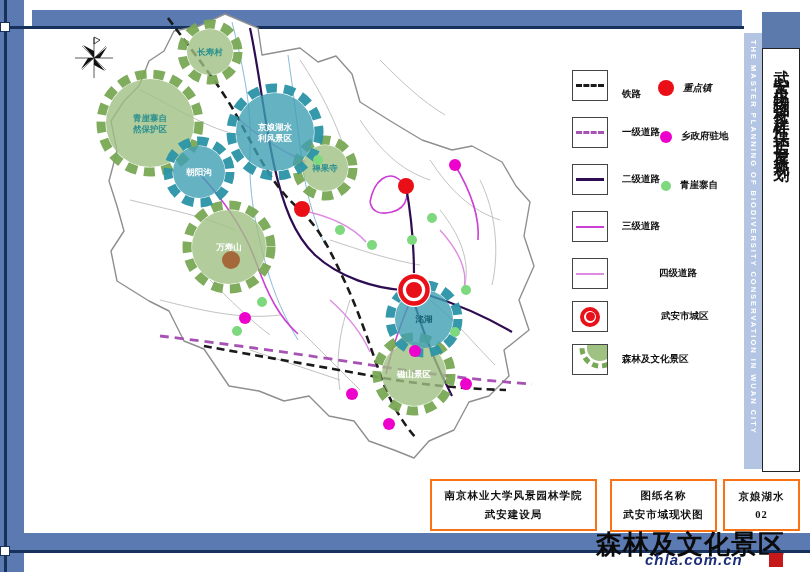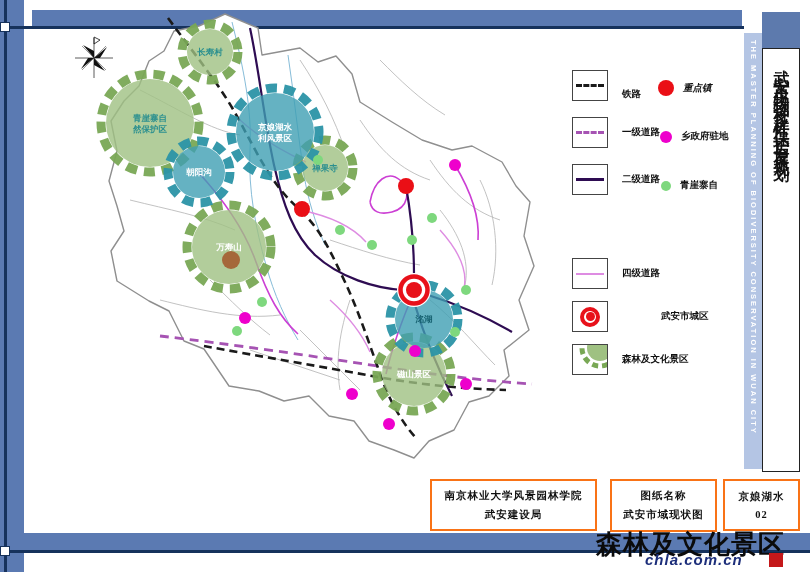--- a/index.html
+++ b/index.html
@@ -222,21 +222,27 @@
         <div class="line-sample ls-road1"></div>
       </div>
     <div class="lg-label">一级道路</div>
   </div>
   <div class="lg-row" style="left:572px;top:164px;">
     <div class="lg-box">
         <div class="line-sample ls-road2"></div>
       </div>
     <div class="lg-label">二级道路</div>
   </div>
-  <div class="lg-row" style="left:572px;top:258px;">
+  <div class="lg-row" style="left:572px;top:211px;">
+    <div class="lg-box">
+        <div class="line-sample ls-road3"></div>
+      </div>
+    <div class="lg-label">三级道路</div>
+  </div>
+  <div class="lg-row" style="left:572px;top:258px;gap:37px;">
     <div class="lg-box">
         <div class="line-sample ls-road4"></div>
       </div>
     <div class="lg-label">四级道路</div>
   </div>
 
   <div class="lg-row" style="left:572px;top:301px;gap:39px;">
     <div class="lg-box">
       <div class="bullseye">
           <i></i>

